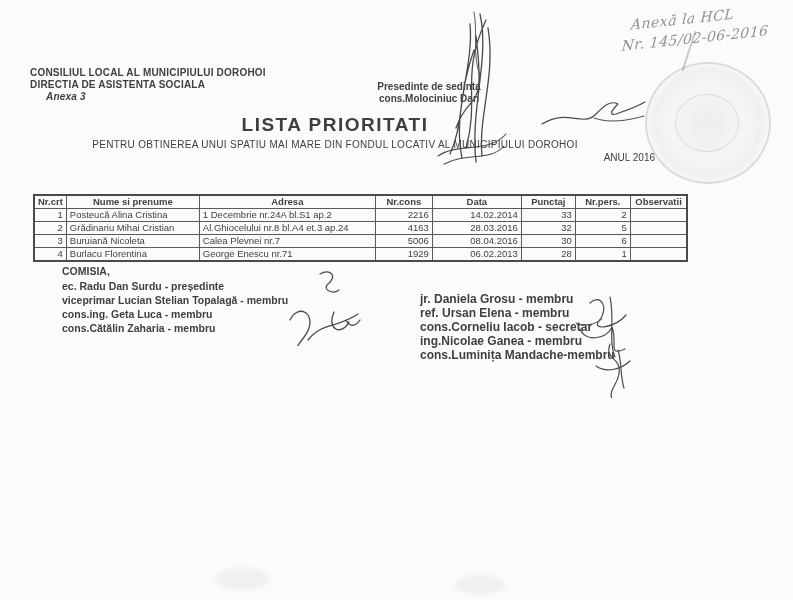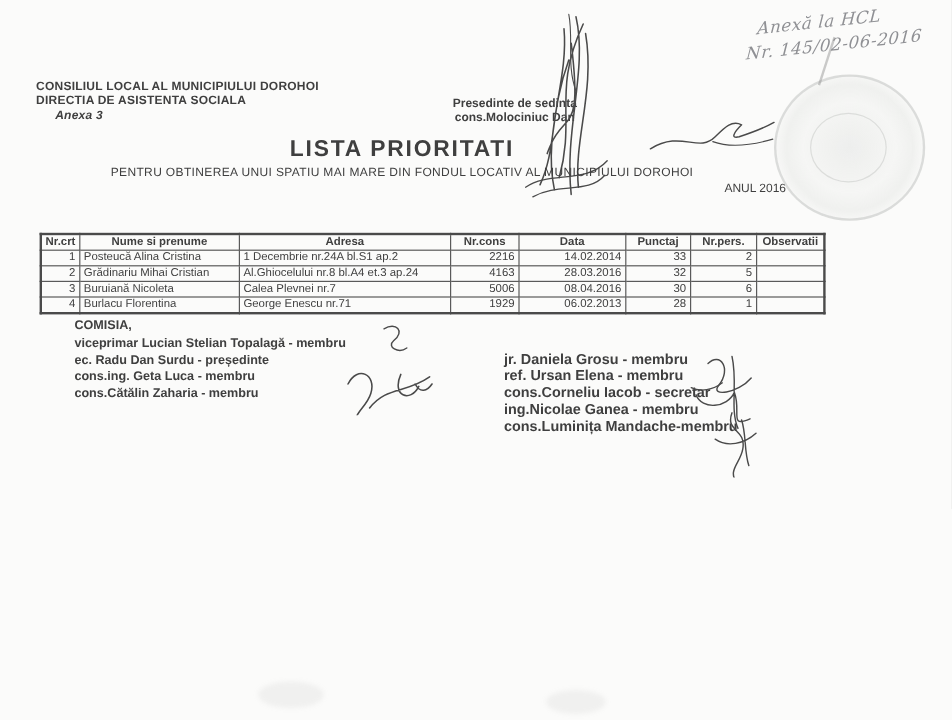--- a/index.html
+++ b/index.html
@@ -218,22 +218,22 @@
         <td class="ta-c">06.02.2013</td>
         <td class="ta-c">28</td>
         <td class="ta-r">1</td>
         <td class="ta-l"></td>
       </tr>
     </tbody>
   </table>
 
   <div class="abs commission-left">
     <div class="c-title">COMISIA,</div>
+    <div>ec. Radu Dan Surdu - președinte</div>
     <div>viceprimar Lucian Stelian Topalagă - membru</div>
-    <div>ec. Radu Dan Surdu - președinte</div>
     <div>cons.ing. Geta Luca - membru</div>
     <div>cons.Cătălin Zaharia - membru</div>
   </div>
 
   <div class="abs commission-right">
     <div>jr. Daniela Grosu - membru</div>
     <div>ref. Ursan Elena - membru</div>
     <div>cons.Corneliu Iacob - secretar</div>
     <div>ing.Nicolae Ganea - membru</div>
     <div>cons.Luminița Mandache-membru</div>

